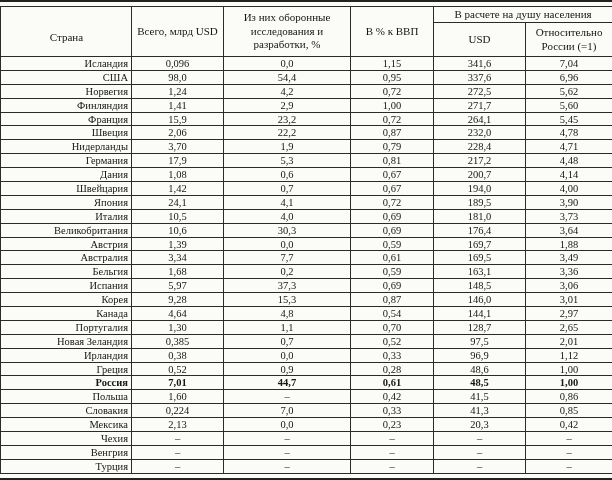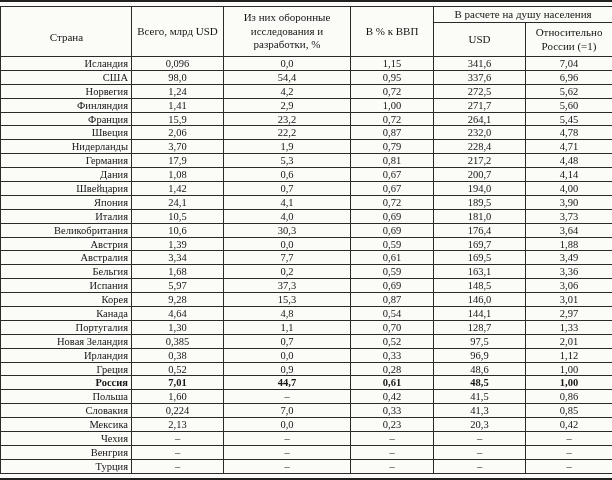--- a/index.html
+++ b/index.html
@@ -245,21 +245,21 @@
           <td>0,54</td>
           <td>144,1</td>
           <td>2,97</td>
         </tr>
         <tr>
           <td class="country">Португалия</td>
           <td>1,30</td>
           <td>1,1</td>
           <td>0,70</td>
           <td>128,7</td>
-          <td>1,33</td>
+          <td>2,65</td>
         </tr>
         <tr>
           <td class="country">Новая Зеландия</td>
           <td>0,385</td>
           <td>0,7</td>
           <td>0,52</td>
           <td>97,5</td>
           <td>2,01</td>
         </tr>
         <tr>

